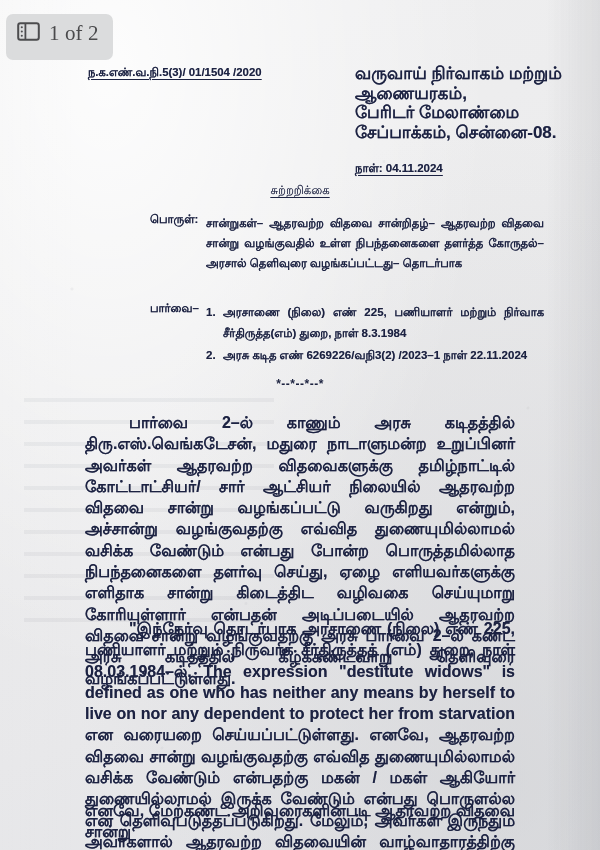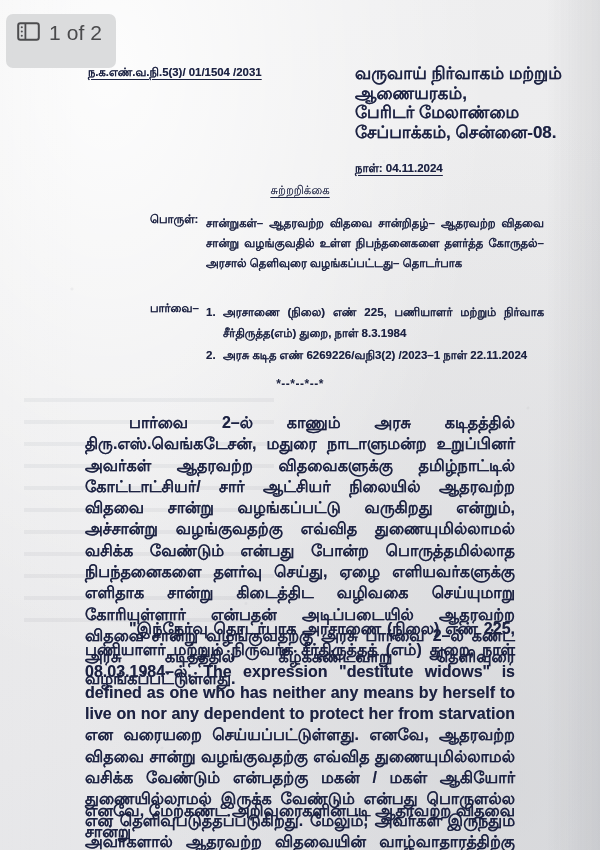--- a/index.html
+++ b/index.html
@@ -63,25 +63,26 @@
 
   
   .page-badge {
     position: absolute;
     left: 6px;
     top: 14px;
     height: 38px;
     display: flex;
     align-items: center;
     gap: 9px;
-    padding: 0 14px 16px 11px;
+    padding: 0 14px 8px 11px;
     border-radius: 7px;
     background: rgba(214,215,216,0.88);
     color: #4c4c4e;
     z-index: 5;
+    font-family: Liberation Serif, serif;
   }
   .page-badge .pg-icon { display: block; }
   .page-badge .pg-label {
     font-size: 21px;
     font-weight: 500;
     letter-spacing: .1px;
     color: #4a4a4c;
     white-space: nowrap;
   }
 
@@ -243,21 +244,21 @@
         <circle cx="4.8" cy="5.3" r="1.05" fill="#4c4c4e"></circle>
         <circle cx="4.8" cy="9.5" r="1.05" fill="#4c4c4e"></circle>
         <circle cx="4.8" cy="13.7" r="1.05" fill="#4c4c4e"></circle>
       </svg>
     </span>
     <span class="pg-label">1 of 2</span>
   </div>
 
   <div class="doc">
 
-    <div class="ref-no ta">ந.க.எண்.வ.நி.5(3)/ 01/1504 /2031</div>
+    <div class="ref-no ta">ந.க.எண்.வ.நி.5(3)/ 01/1504 /2020</div>
 
     <div class="addr ta">
       <div>வருவாய் நிர்வாகம் மற்றும்</div>
       <div>ஆணையரகம்,</div>
       <div>பேரிடர் மேலாண்மை</div>
       <div>சேப்பாக்கம், சென்னை-08.</div>
     </div>
 
     <div class="date-line ta">நாள்:  04.11.2024</div>
 

